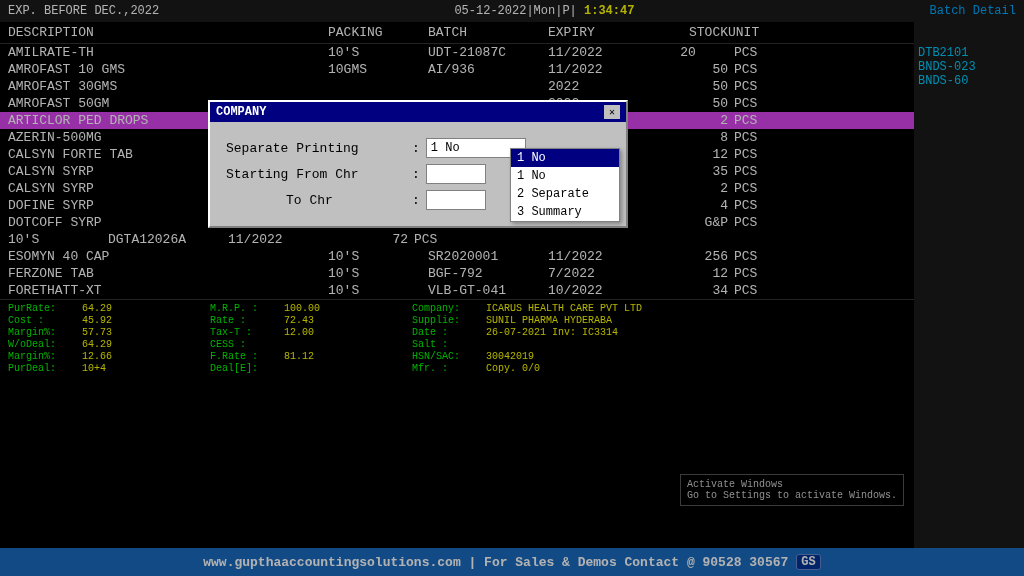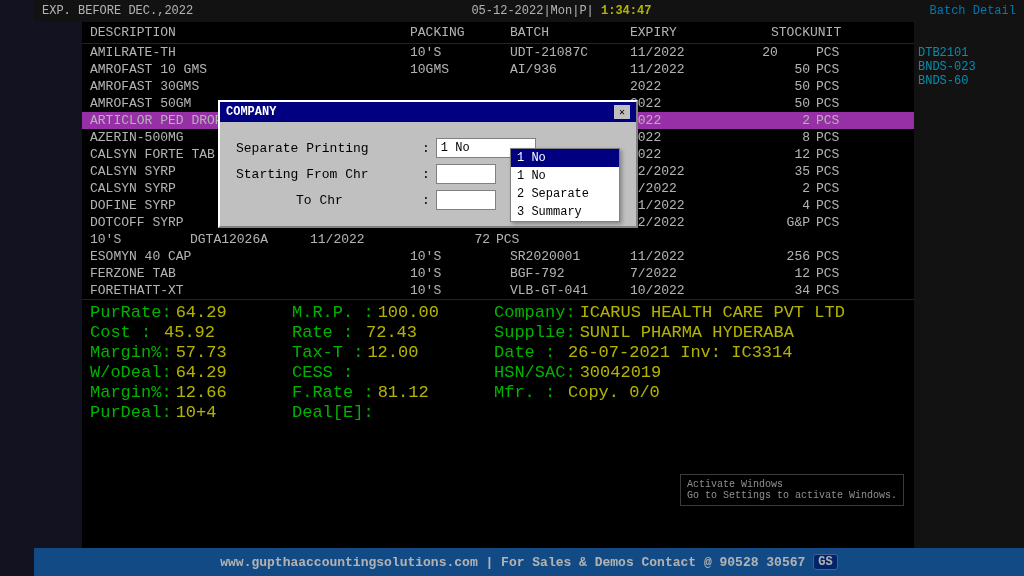--- a/index.html
+++ b/index.html
@@ -10,21 +10,20 @@
       font-family: 'Courier New', Courier, monospace;
       overflow: hidden;
       position: relative;
     }
 
     #main-container {
       width: 1024px;
       height: 576px;
       display: flex;
       flex-direction: column;
-      padding-left: 34px;
     }
 
     
     #header {
       background: #1a1a1a;
       color: #ffffff;
       display: flex;
       justify-content: space-between;
       align-items: center;
       padding: 2px 8px;
@@ -34,21 +33,20 @@
     }
 
     #header-left { color: #ffffff; font-size: 12px; }
     #header-center { color: #ffffff; font-size: 12px; }
 
     
     #content {
       display: flex;
       flex: 1;
       overflow: hidden;
-      margin-left: 48px;
     }
 
     #main-area {
       flex: 1;
       background: #000000;
       color: #ffffff;
       font-size: 13px;
       position: relative;
       overflow: hidden;
     }
@@ -97,21 +95,21 @@
     }
     .sidebar-item {
       color: #00ccff;
       font-size: 12px;
     }
 
     
     #bottom-info {
       background: #000000;
       color: #00ff00;
-      font-size: 17px;
+      font-size: 10px;
       padding: 3px 8px;
       display: grid;
       grid-template-columns: 200px 200px 1fr;
       gap: 2px;
       border-top: 1px solid #333;
       flex-shrink: 0;
     }
     .info-col { display: flex; flex-direction: column; gap: 1px; }
     .info-row { display: flex; gap: 4px; }
     .info-label { color: #00ff00; min-width: 70px; }
@@ -158,21 +156,21 @@
 
     #company-dialog {
       background: #c0c0c0;
       border: 2px solid #808080;
       border-top: 2px solid #ffffff;
       border-left: 2px solid #ffffff;
       width: 420px;
       pointer-events: all;
       position: absolute;
       top: 100px;
-      left: 218px;
+      left: 208px;
     }
 
     #dialog-titlebar {
       background: #000080;
       color: #ffffff;
       padding: 3px 6px;
       font-size: 12px;
       font-weight: bold;
       display: flex;
       justify-content: space-between;
@@ -452,20 +450,24 @@
               <span class="info-label">Company:</span>
               <span class="info-value">ICARUS HEALTH CARE PVT LTD</span>
             </div>
             <div class="info-row">
               <span class="info-label">Supplie:</span>
               <span class="info-value">SUNIL PHARMA                HYDERABA</span>
             </div>
             <div class="info-row">
               <span class="info-label">Date   :</span>
               <span class="info-value">26-07-2021 Inv: IC3314</span>
+            </div>
+            <div class="info-row">
+              <span class="info-label">Salt   :</span>
+              <span class="info-value"></span>
             </div>
             <div class="info-row">
               <span class="info-label">HSN/SAC:</span>
               <span class="info-value">30042019</span>
             </div>
             <div class="info-row">
               <span class="info-label">Mfr.   :</span>
               <span class="info-value">                Copy.  0/0</span>
             </div>
           </div>

